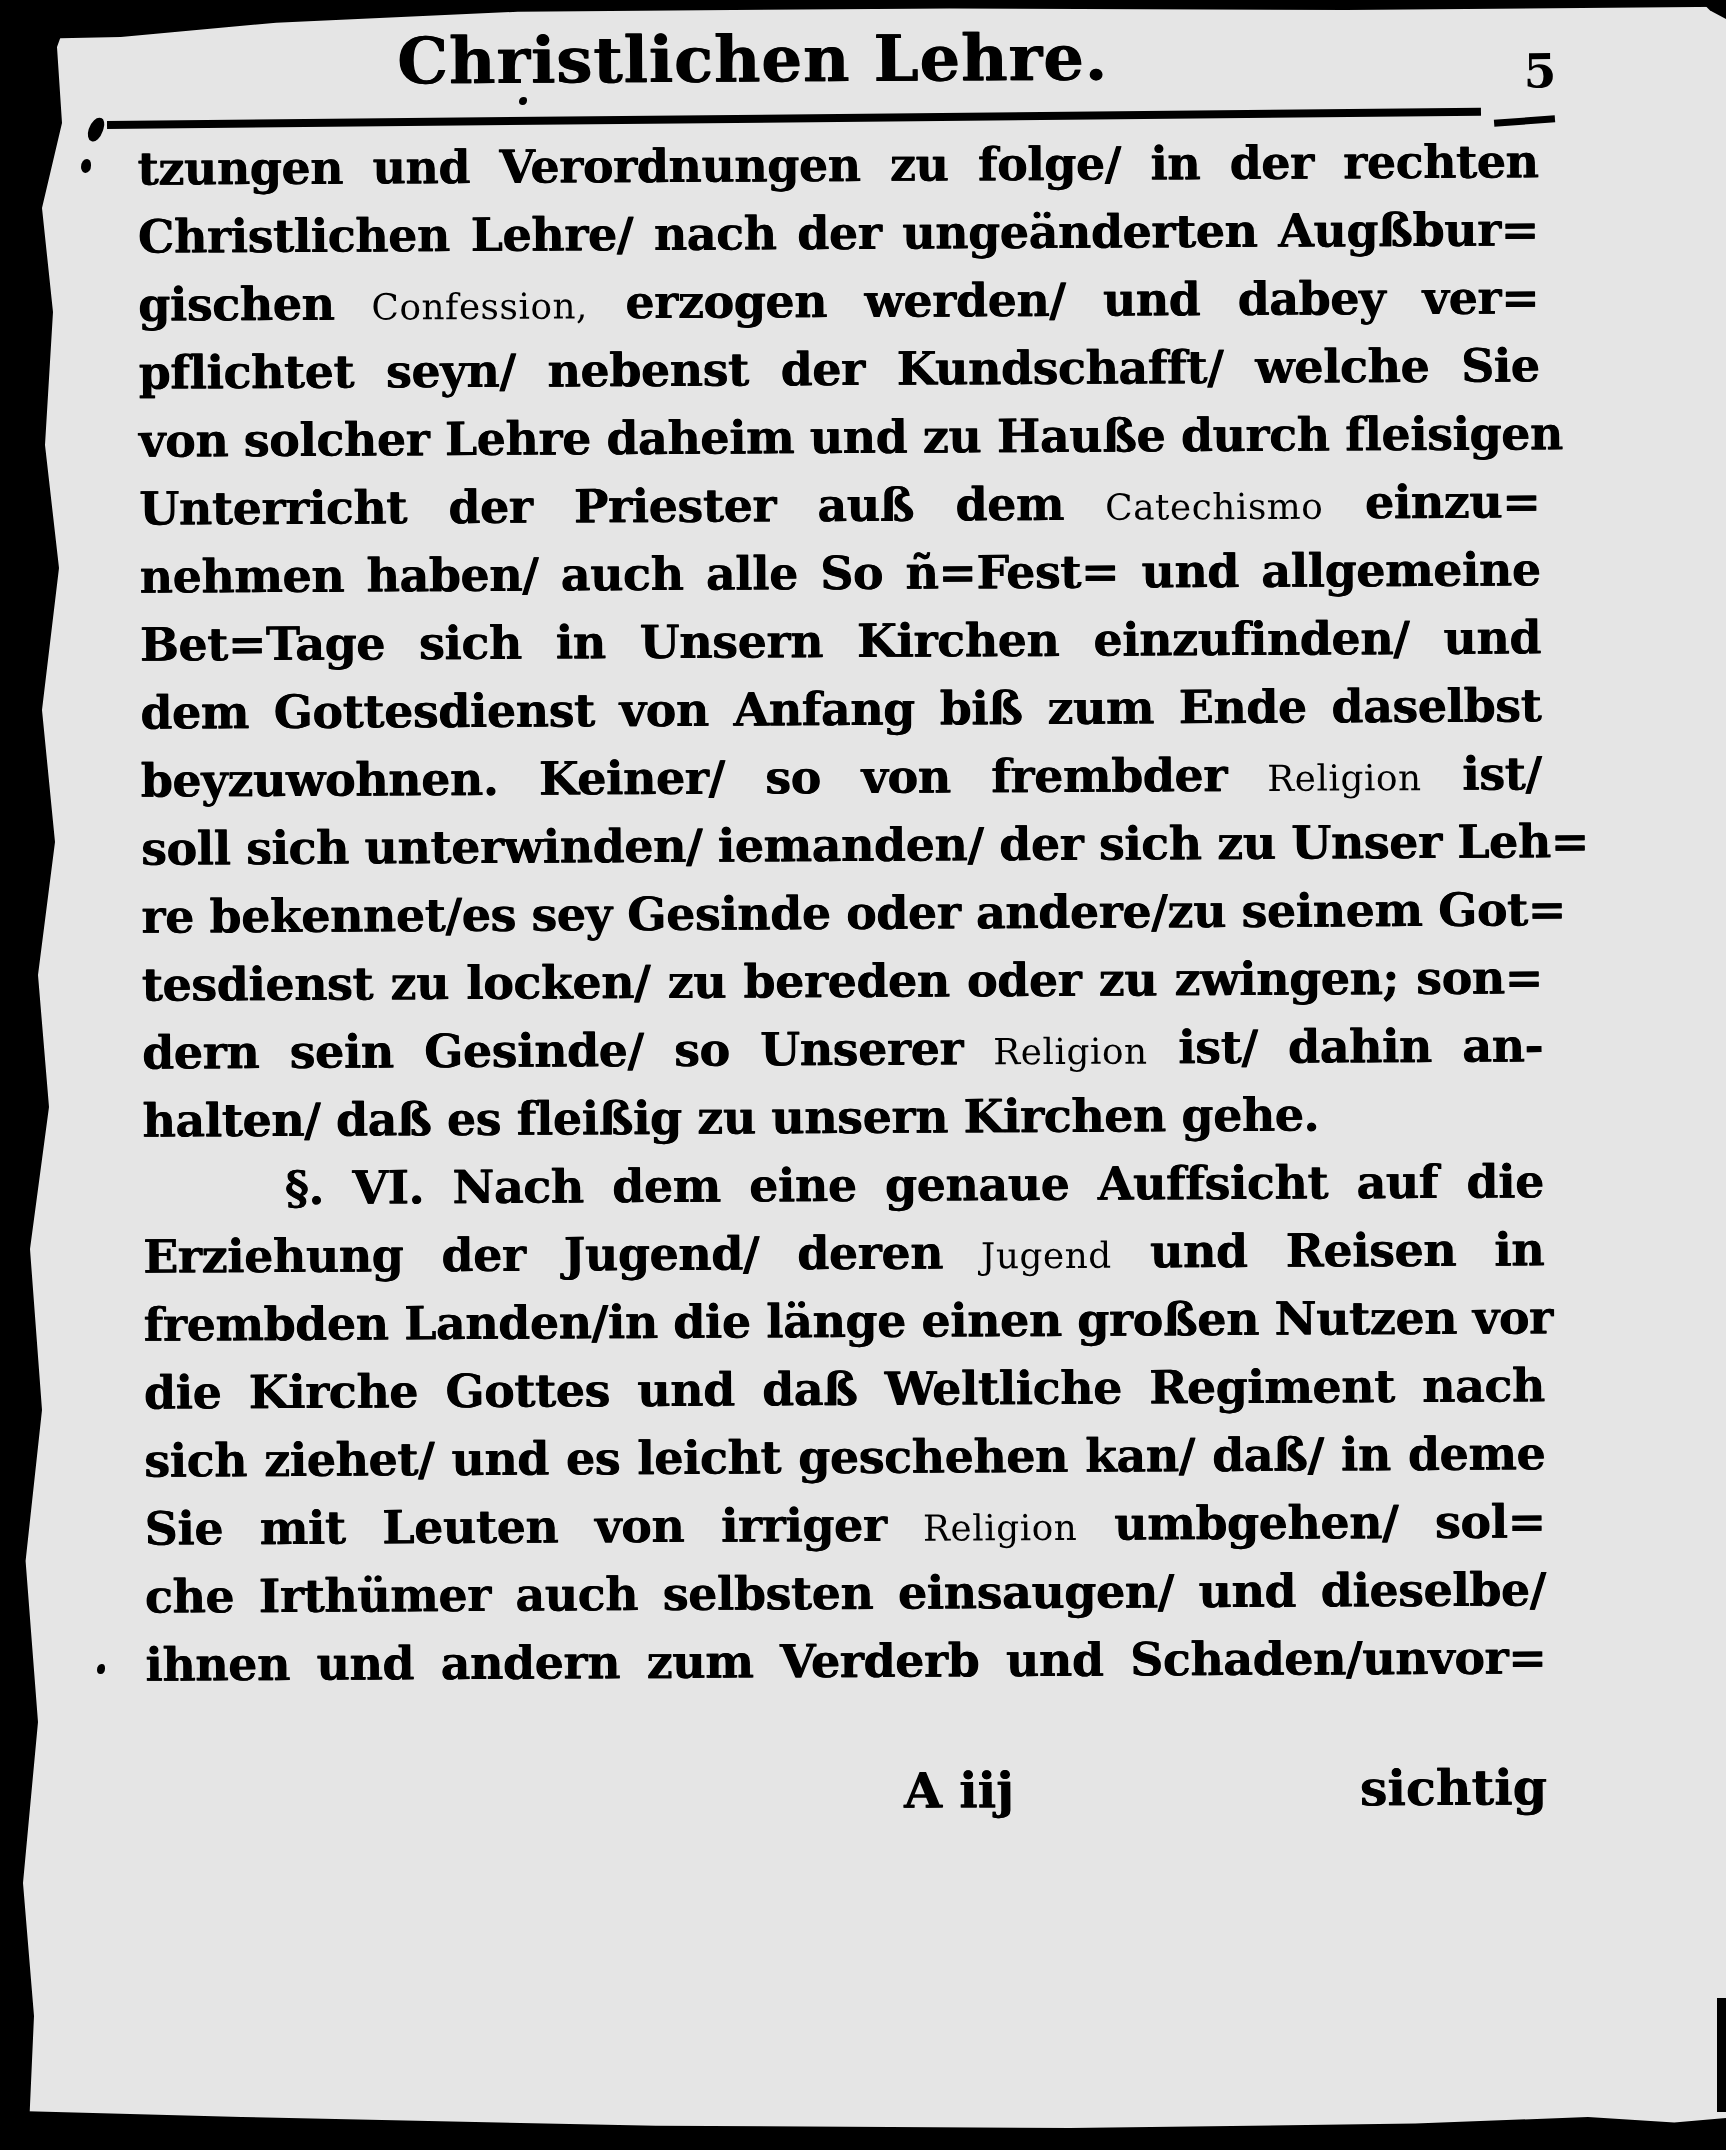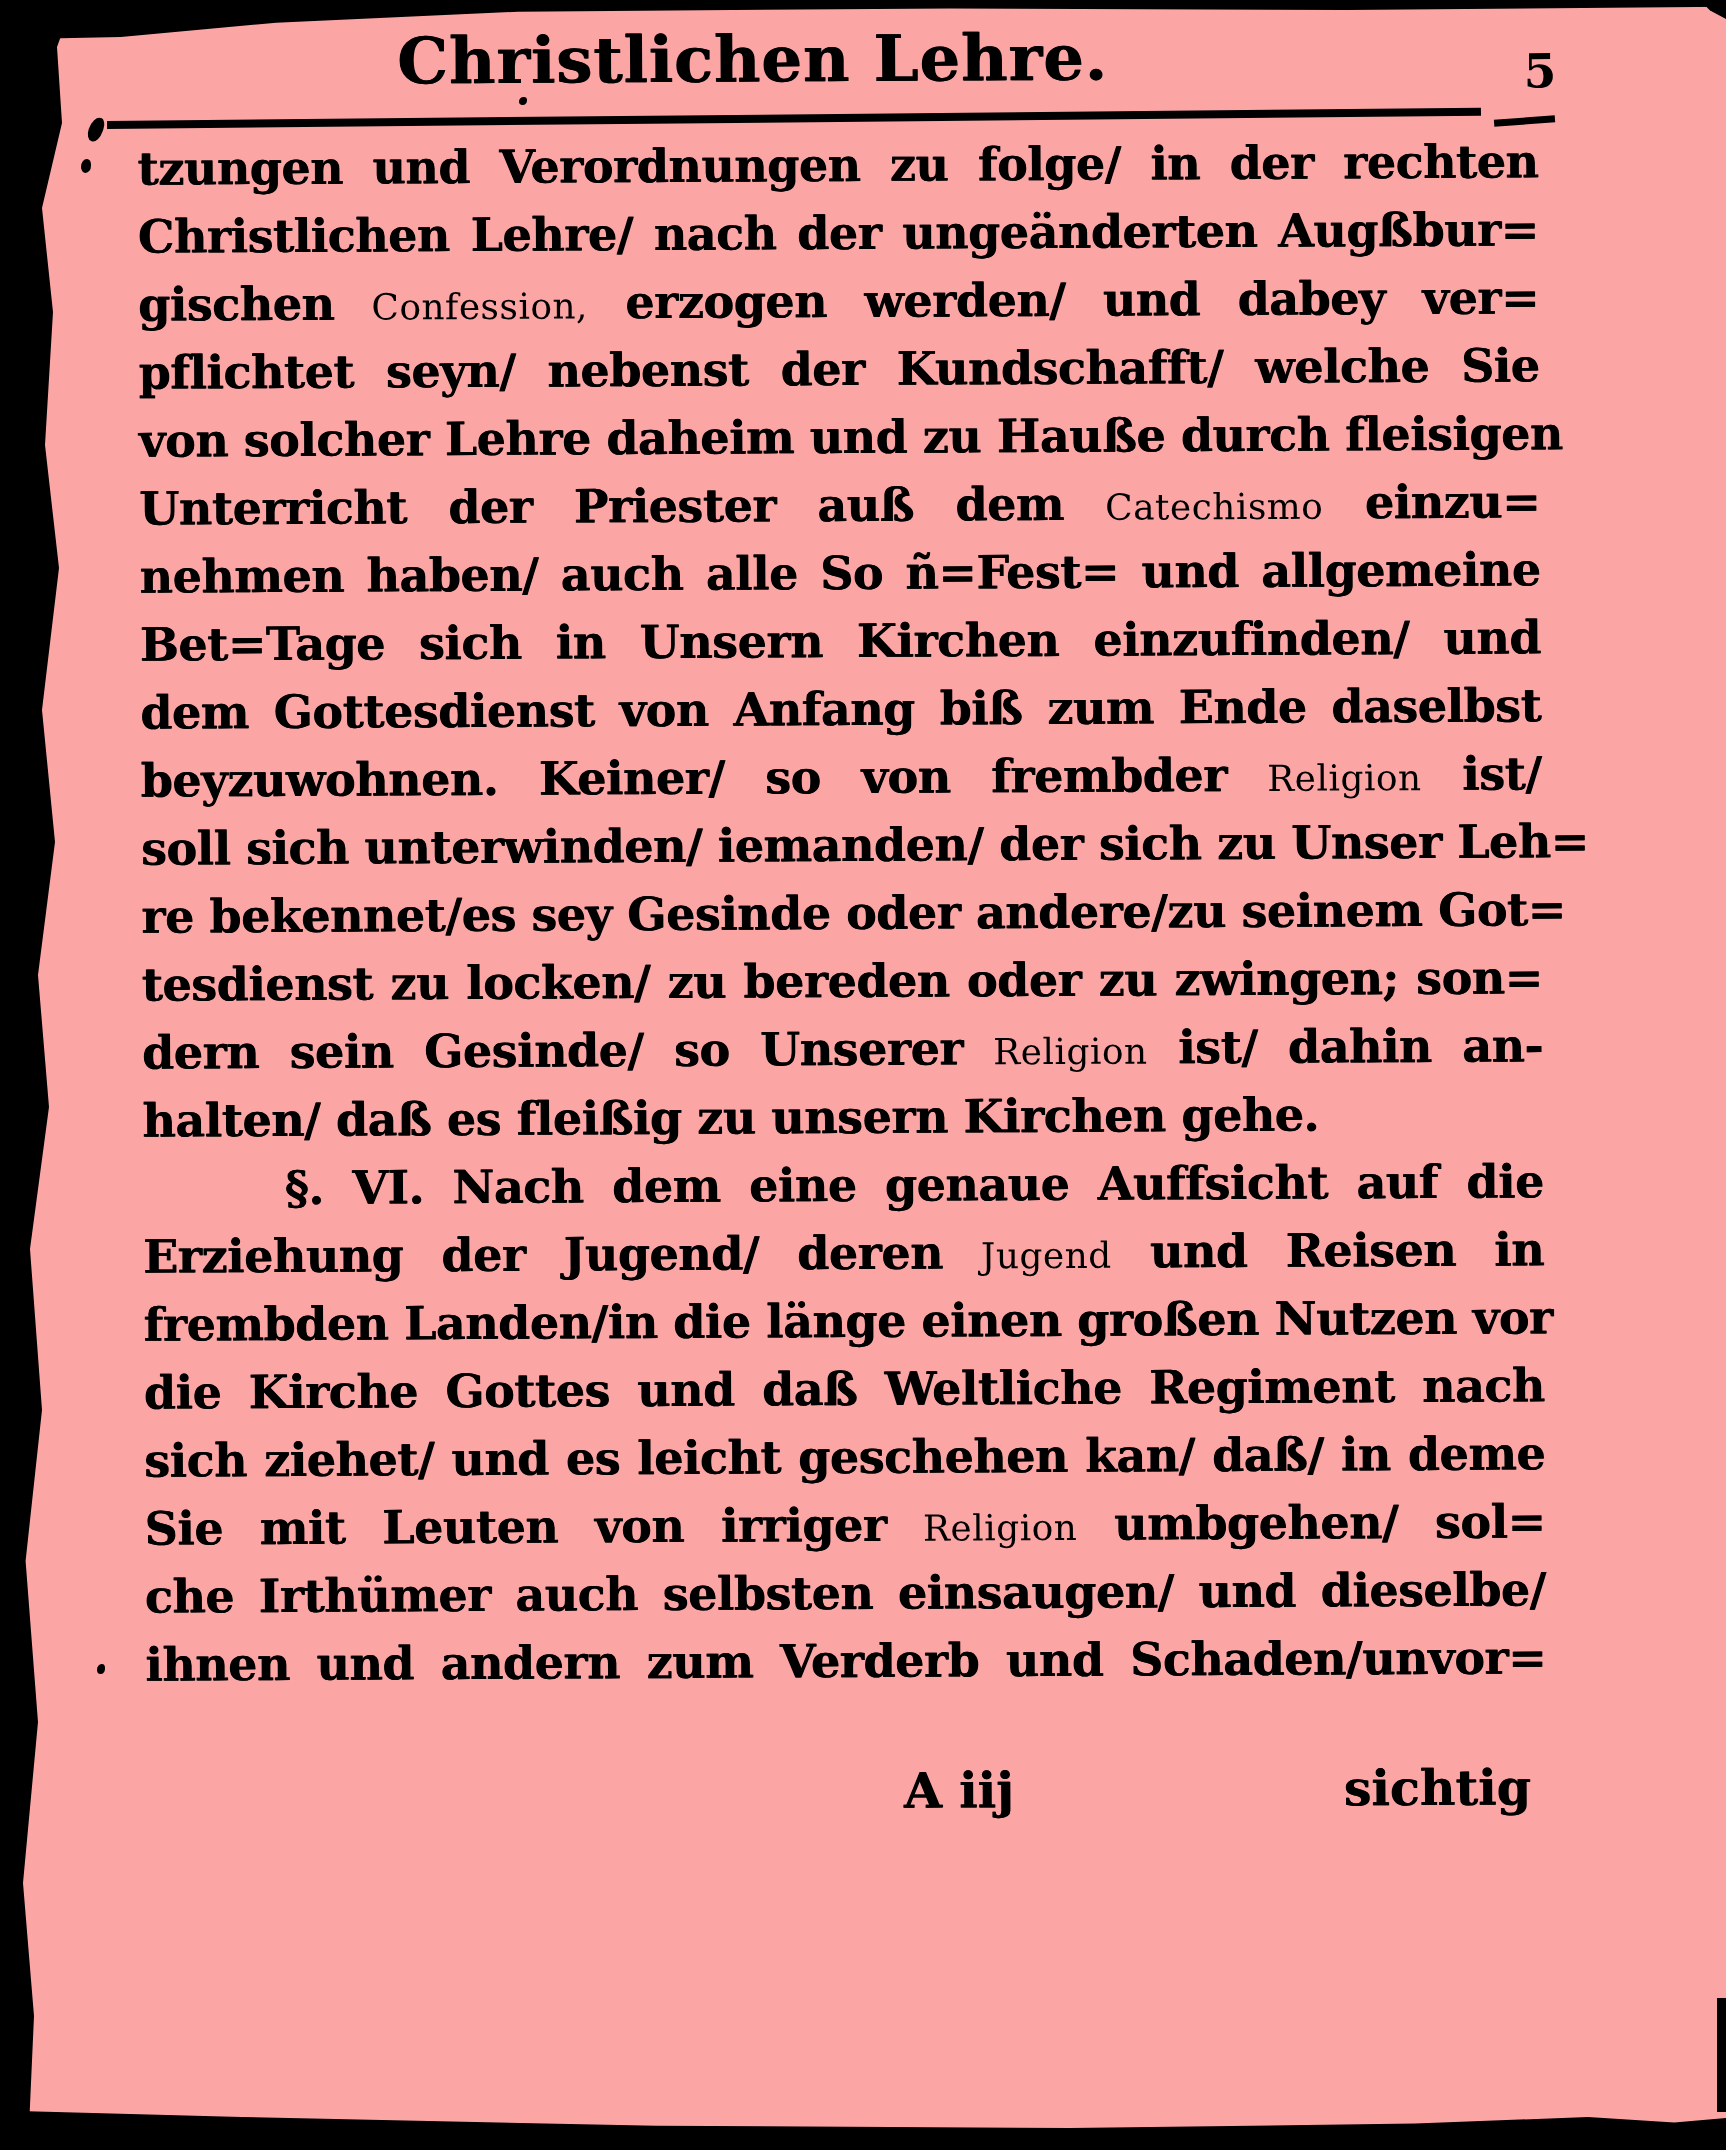--- a/index.html
+++ b/index.html
@@ -1,19 +1,19 @@
 <!DOCTYPE html>
 <html style="font-size:15px"><head>
 <meta charset="utf-8">
 <style>
   html,body { margin:0; padding:0; background:#777; }
   .page {
     position:relative;
     width:1726px; height:2150px;
-    background:#fca5a5;
+    background:#e5e5e5;
     overflow:hidden;
     font-family:"DejaVu Serif", serif;
     color:#000;
   }
   .content {
     position:absolute; inset:0;
     transform:rotate(-0.3deg);
   }
   
   .edge-left {
@@ -77,21 +77,21 @@
   }
   .line.no-just { text-align:left; text-align-last:left; }
   .antiqua { font-weight:400; font-size:0.78em; letter-spacing:0.5px; text-shadow:none; }
 
   
   .sig-line {
     position:absolute; left:142px; top:1753px; width:1401px; height:76px; line-height:76px;
     font-size:49px; font-weight:700; text-shadow:0.6px 0 0 currentColor;
   }
   .signature { position:absolute; left:813px; transform:translateX(-50%); }
-  .catchword { position:absolute; right:16px; }
+  .catchword { position:absolute; right:0; }
 </style>
 </head>
 <body>
 
 <div class="page">
 
   <div class="content">
 
     <div class="header-title">Christlichen Lehre.</div>
 

